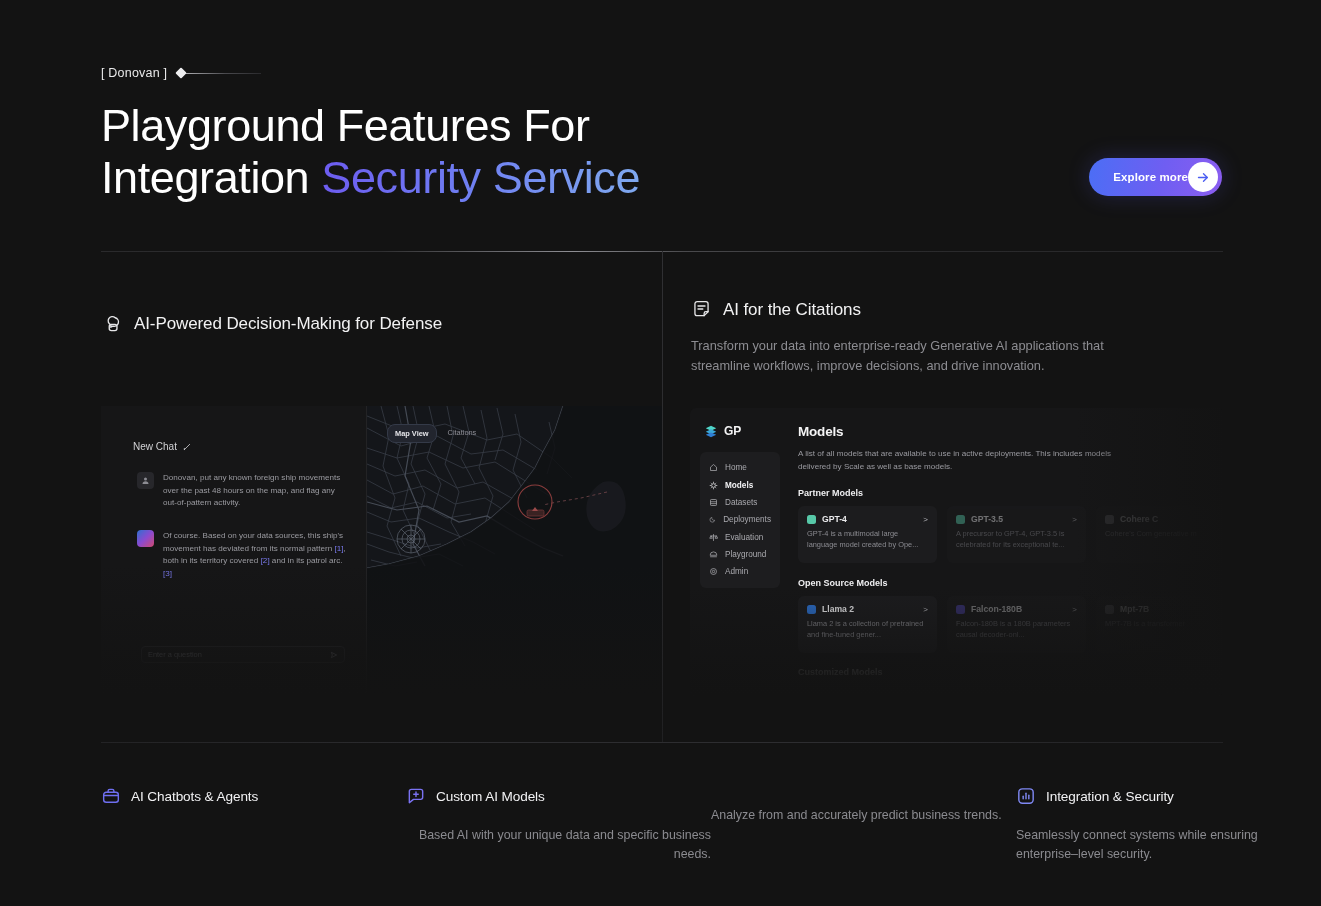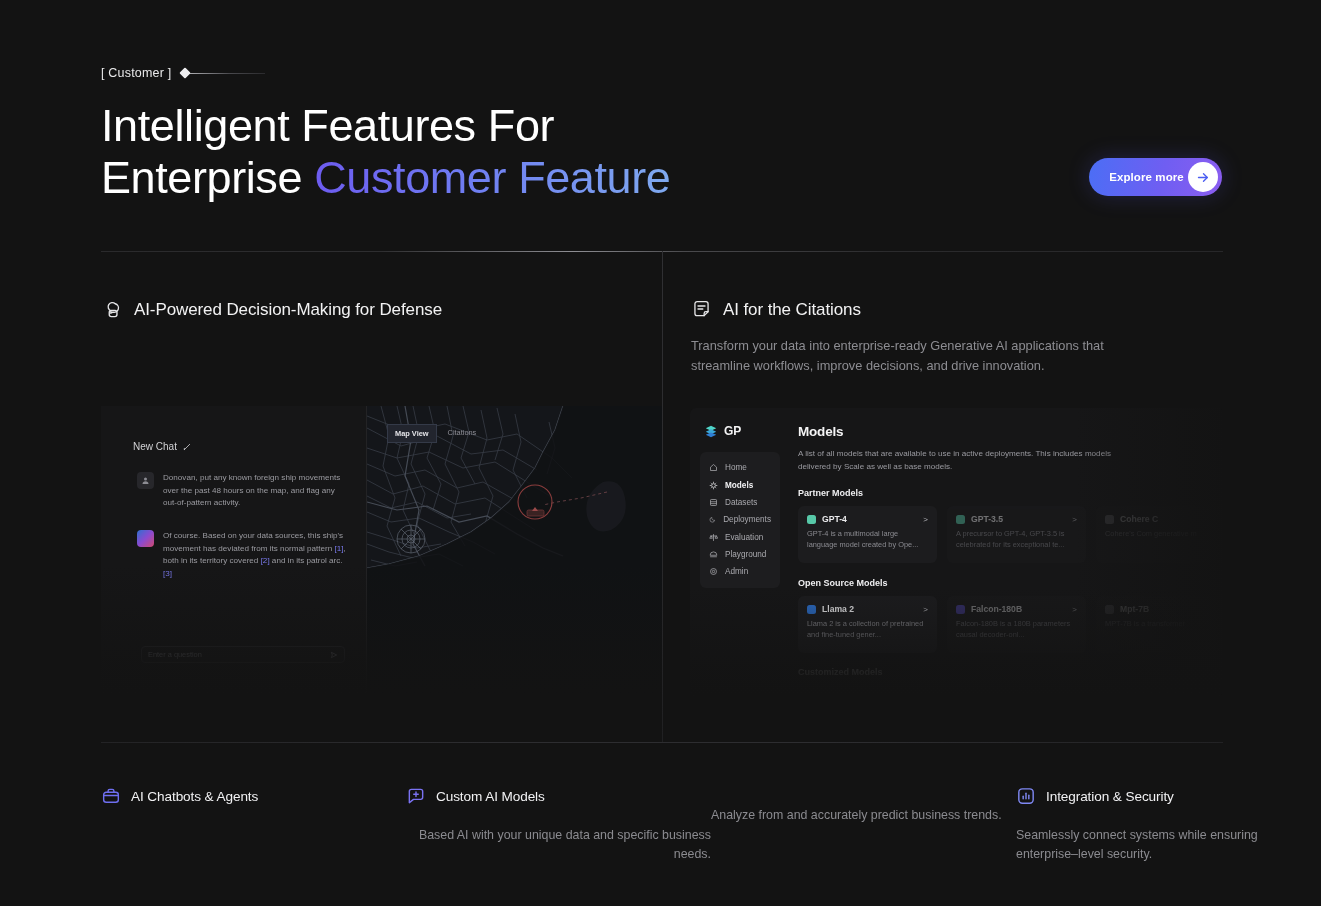--- a/index.html
+++ b/index.html
@@ -27,39 +27,39 @@
     -webkit-background-clip: text; background-clip: text; color: transparent;
   }
 
   .explore-btn {
     position: absolute; left: 1089px; top: 158px;
     width: 133px; height: 38px; border-radius: 19px; border: none;
     background: linear-gradient(100deg, #4b6ef5 0%, #6f5ef2 55%, #8b5df0 100%);
     display: flex; align-items: center; padding: 0 4px 0 16px; cursor: pointer;
     box-shadow: 0 0 22px rgba(90,90,240,.22);
   }
-  .explore-btn .lbl { color: #fff; font-size: 11.5px; font-weight: 700; letter-spacing: .1px; flex: 1; text-align: center; }
+  .explore-btn .lbl { color: #fff; font-size: 11.5px; font-weight: 700; letter-spacing: .1px; flex: 1; text-align: right; }
   .explore-circ { width: 30px; height: 30px; border-radius: 50%; background: #fff;
     display: flex; align-items: center; justify-content: center; flex: 0 0 30px; }
 
   
   .hdiv-top { position: absolute; left: 101px; top: 251px; width: 1122px; height: 1px;
     background: linear-gradient(90deg, #2a2a2c 0%, #2e2e30 25%, #8e8e93 42%, #4a4a4d 52%, #2b2b2d 70%, #272729 100%); }
   .hdiv-bottom { position: absolute; left: 101px; top: 742px; width: 1122px; height: 1px;
     background: linear-gradient(90deg, #232325 0%, #2d2d30 35%, #2d2d30 65%, #222224 100%); }
   .vdiv { position: absolute; left: 662px; top: 251px; width: 1px; height: 491px;
     background: linear-gradient(180deg, #303033 0%, #2a2a2c 60%, #202022 100%); }
 
   
   .panel { position: absolute; top: 251px; }
   .panel-left  { left: 101px; width: 561px; }
   .panel-right { left: 663px; width: 560px; }
 
   .panel-head { display: flex; align-items: center; gap: 11px; padding-top: 48px; padding-left: 0; }
-  .panel-left .panel-head { padding-left: 0; }
+  .panel-left .panel-head { padding-left: 0; margin-top: 14px; }
   .panel-right .panel-head { padding-left: 28px; }
   .panel-title { font-size: 17px; color: #f2f2f3; font-weight: 400; letter-spacing: -.1px; }
   .panel-desc { margin-top: 16px; font-size: 12.8px; line-height: 20px; color: #8d8d92; }
   .panel-left .panel-desc { padding-left: 0; width: 470px; }
   .panel-right .panel-desc { padding-left: 28px; width: 460px; }
 
   
   .shot { position: absolute; overflow: hidden; }
   .shot-left { left: 101px; top: 406px; width: 561px; height: 290px; }
   .shot-left .fade { position:absolute; inset:0; pointer-events:none;
@@ -78,21 +78,21 @@
   .msg-txt { font-size: 8.1px; line-height: 12.6px; color: #9b9ba1; }
   .cite { color: #7b7bef; }
   .askbar { position: absolute; left: 40px; top: 240px; width: 204px; height: 17px;
     border: 1px solid #2b2b2e; border-radius: 4px; background: #181819;
     display: flex; align-items: center; padding: 0 6px; }
   .askbar span.ph { font-size: 7.4px; color: #6d6d72; flex: 1; }
 
   .mappane { position: absolute; left: 266px; top: 0; width: 295px; height: 290px;
     background: #15171b; overflow: hidden; }
   .maptabs { position: absolute; left: 20px; top: 18px; display: flex; gap: 4px; z-index: 4; }
-  .maptab { font-size: 7.4px; padding: 4px 7px; border-radius: 0; color: #8e8e96; }
+  .maptab { font-size: 7.4px; padding: 4px 7px; border-radius: 8px; color: #8e8e96; }
   .maptab.active { background: #22252e; border: 1px solid #343a48; color: #e4e4e8; font-weight: 700; }
 
   
   .shot-right { left: 690px; top: 408px; width: 533px; height: 288px; }
   .console { position: absolute; inset: 0; background: #161617; border-radius: 6px; overflow: hidden; }
   .console .fade { position:absolute; inset:0; pointer-events:none; z-index:6;
     background: linear-gradient(180deg, rgba(22,22,23,0) 62%, rgba(19,19,19,.80) 90%, rgba(19,19,19,1) 100%); }
   .console .fadeR { position:absolute; inset:0; pointer-events:none; z-index:5;
     background: linear-gradient(90deg, rgba(19,19,19,0) 72%, rgba(19,19,19,.75) 93%, rgba(19,19,19,.95) 100%); }
 
@@ -129,28 +129,28 @@
 
   svg { display: block; }
 </style>
 </head>
 <body>
 
 <div class="page">
 
   <div class="hero">
     <div class="eyebrow-row">
-      <span class="eyebrow">[ Customer ]</span>
+      <span class="eyebrow">[ Donovan ]</span>
       <span class="eyebrow-line">
         <span class="eyebrow-dot"></span>
       </span>
     </div>
     <h1 class="title">
-      <span>Intelligent Features For</span><br>
-      <span>Enterprise </span><span class="grad-text">Customer Feature</span>
+      <span>Playground Features For</span><br>
+      <span>Integration </span><span class="grad-text">Security Service</span>
     </h1>
   </div>
 
   <button class="explore-btn">
     <span class="lbl">Explore more</span>
     <span class="explore-circ">
       <svg width="15" height="15" viewBox="0 0 24 24" fill="none" stroke="#4b5ef2" stroke-width="2.2" stroke-linecap="round" stroke-linejoin="round">
         <line x1="4" y1="12" x2="18" y2="12"></line>
           <polyline points="12,6 18,12 12,18"></polyline>
       </svg>

